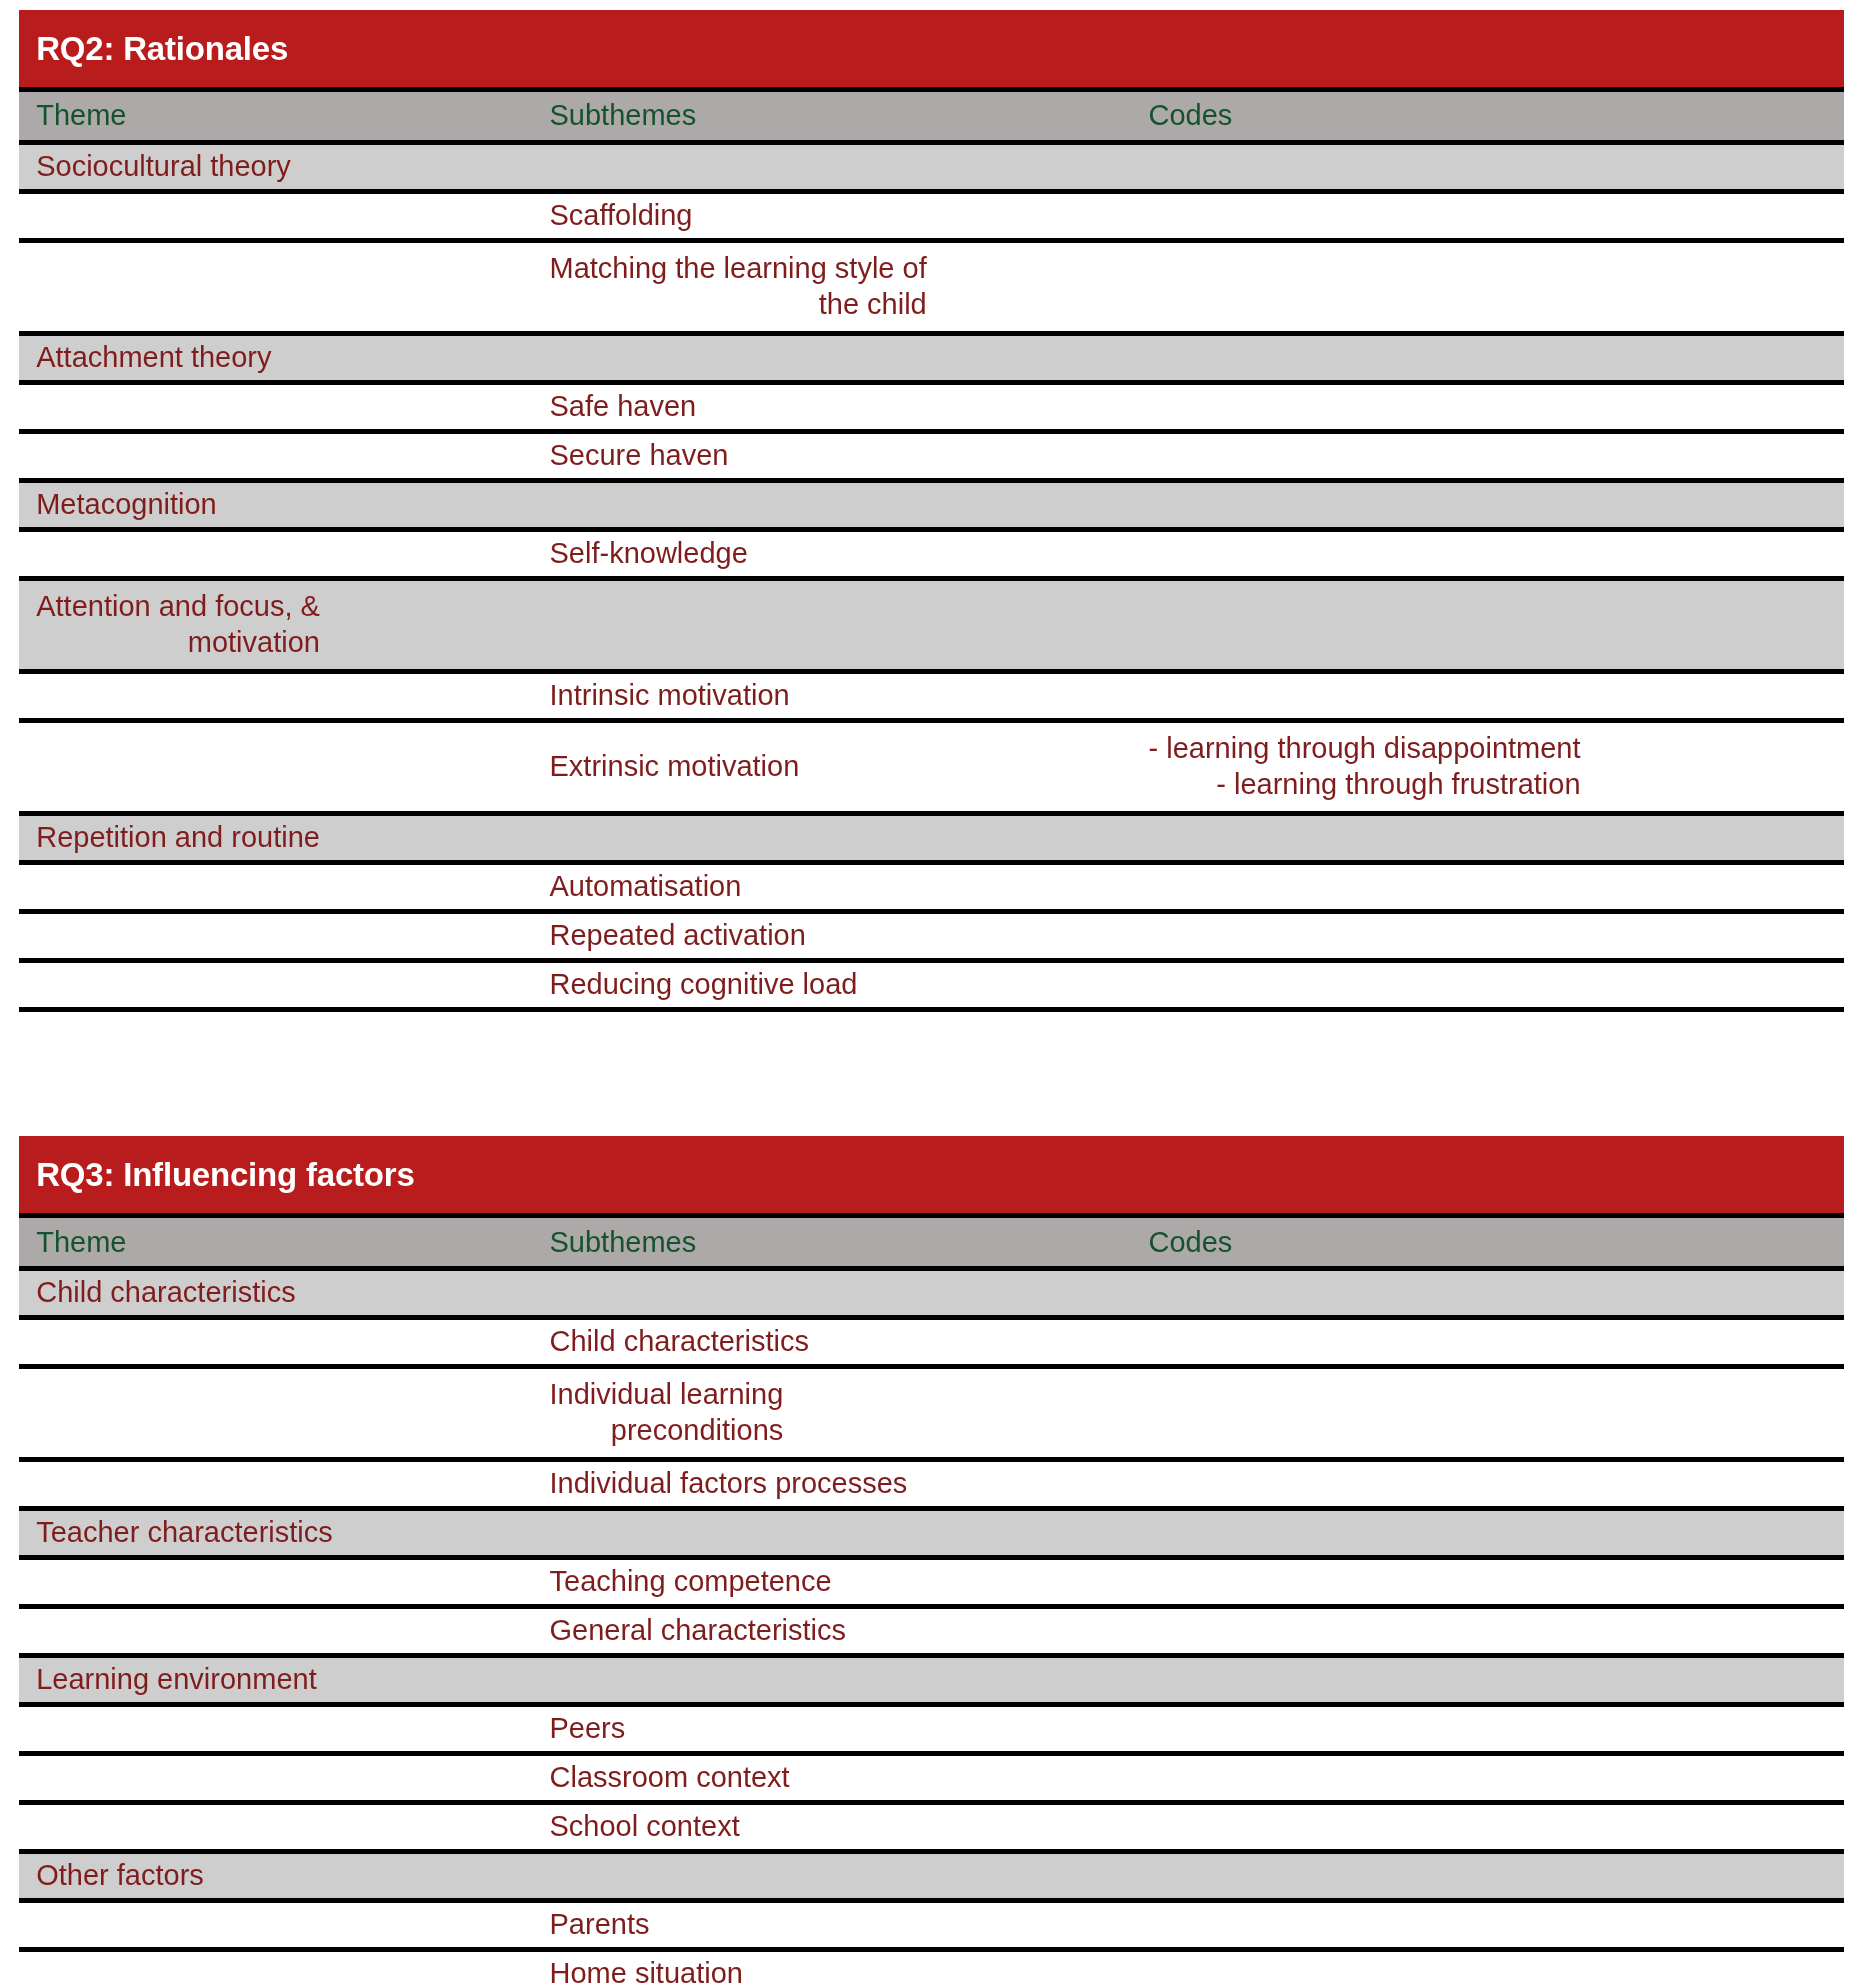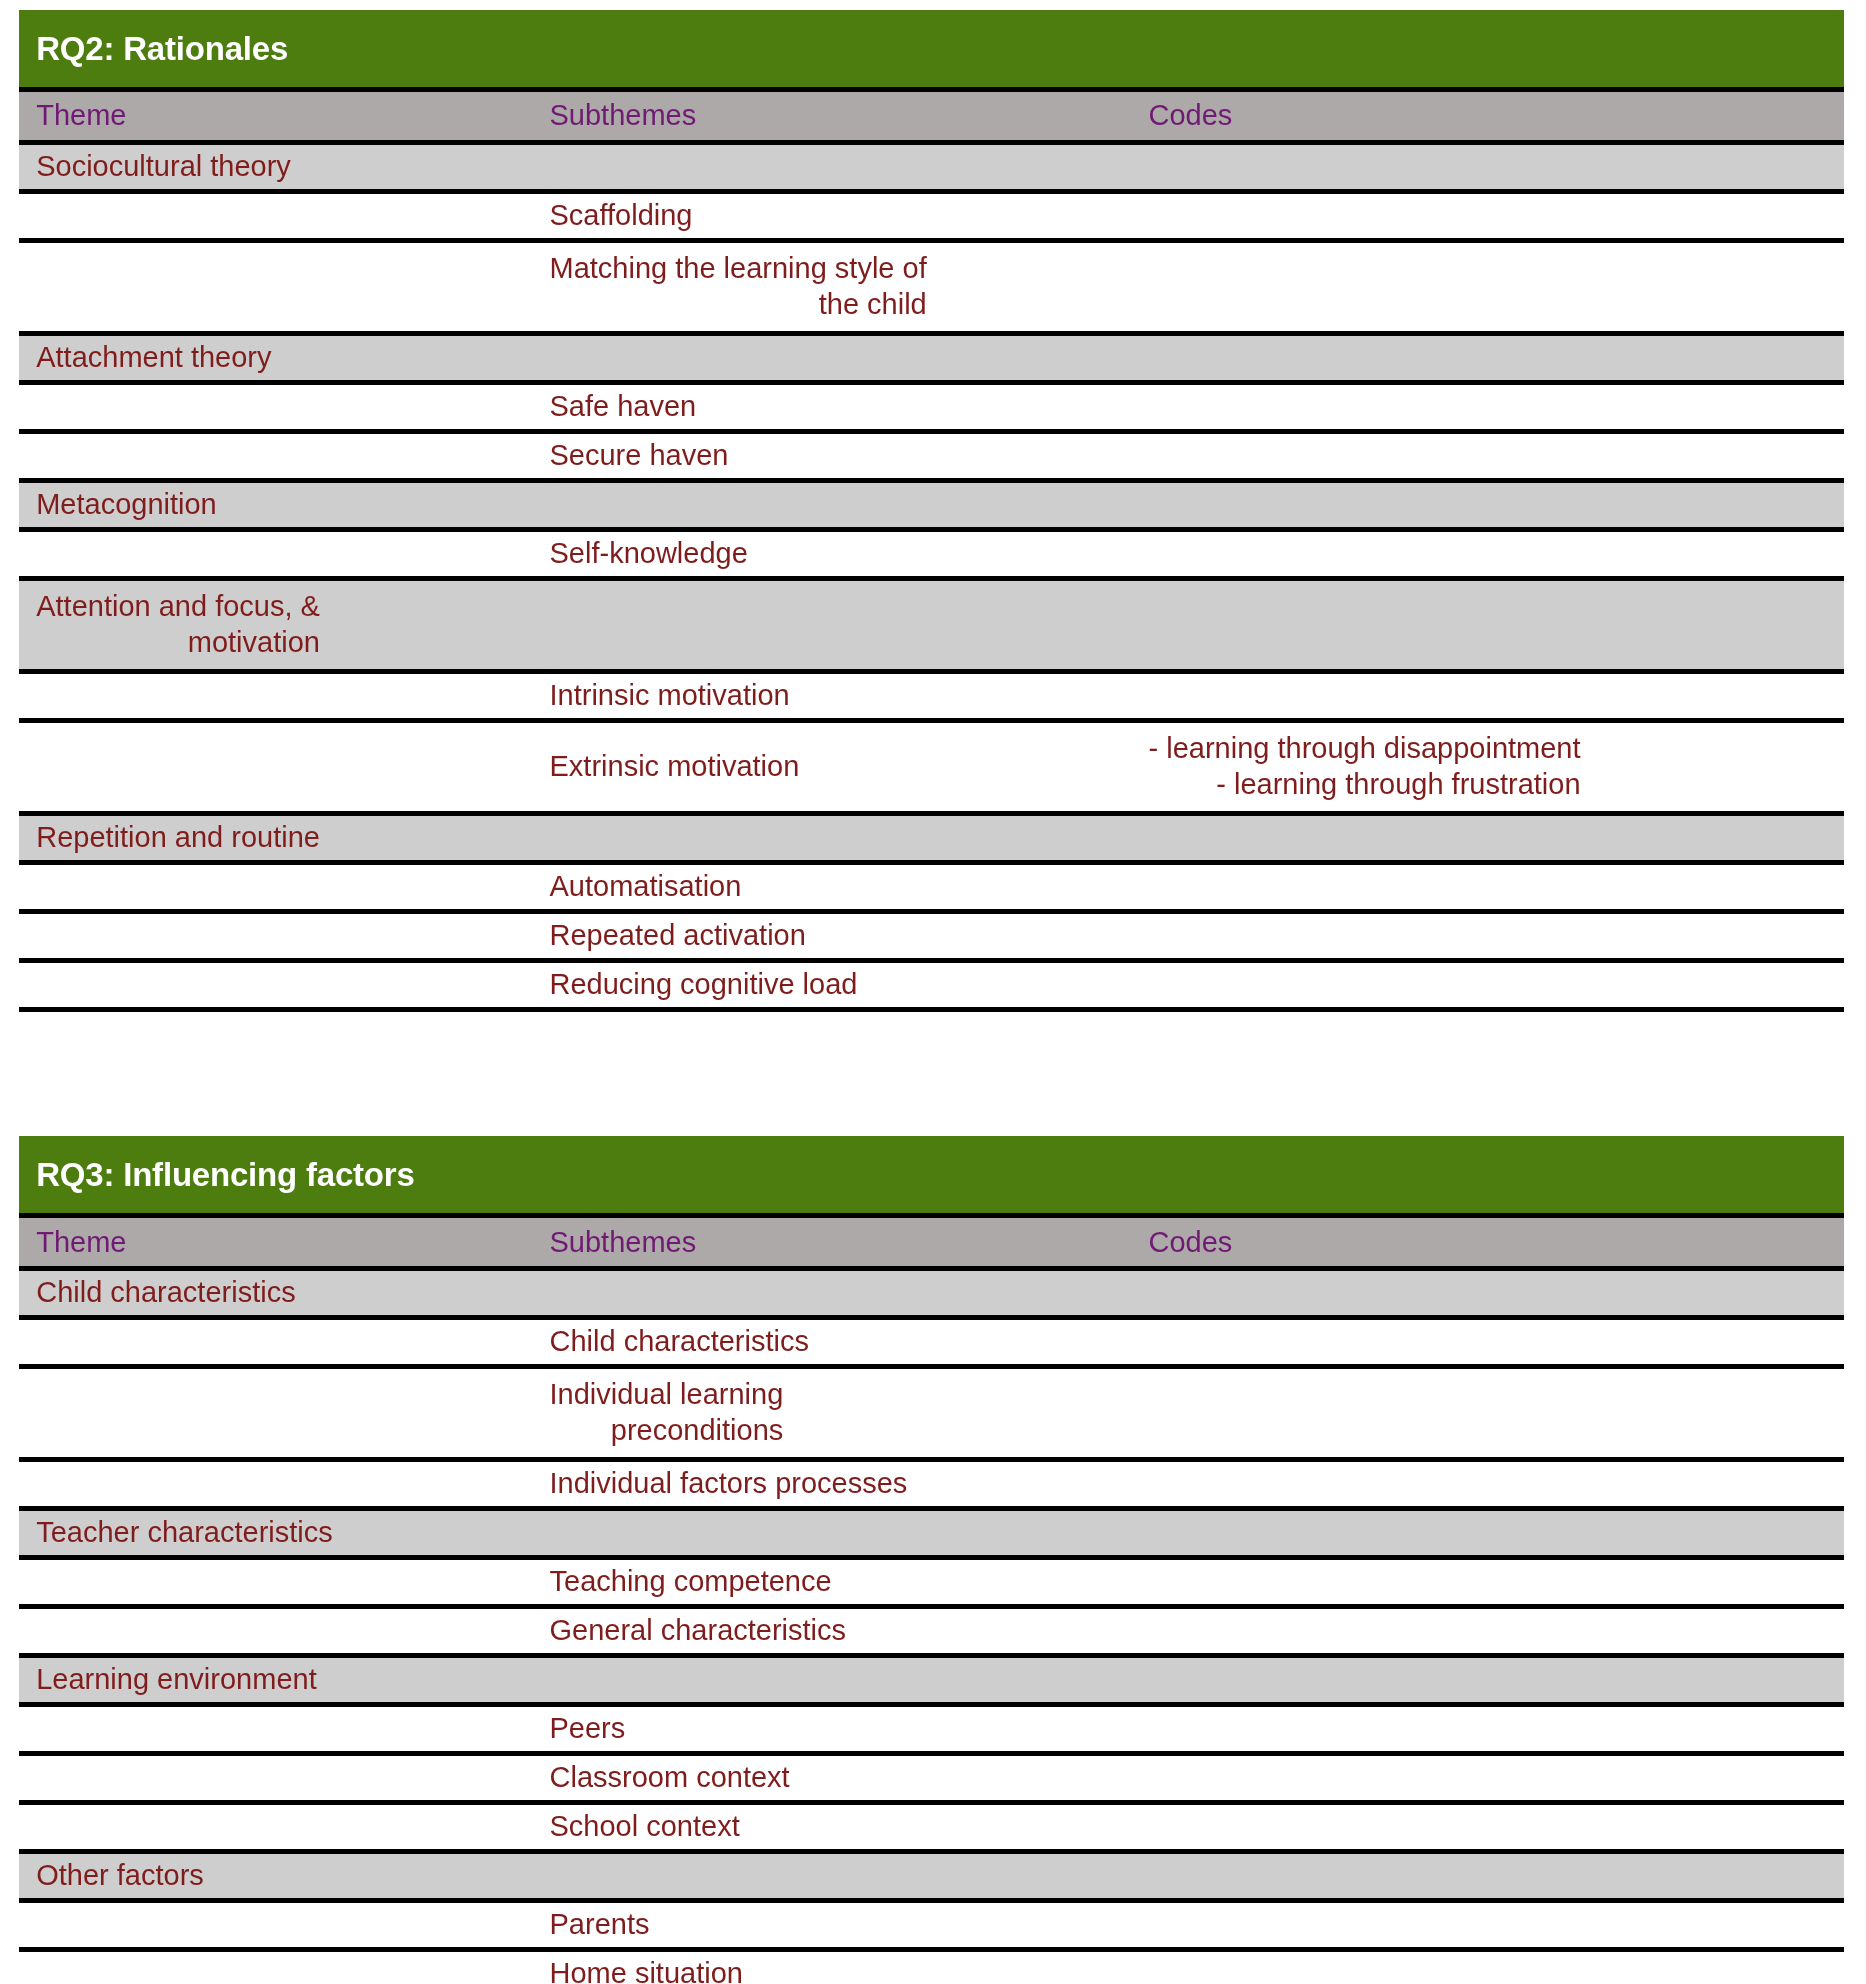--- a/index.html
+++ b/index.html
@@ -26,21 +26,21 @@
     position: absolute;
     left: 18.5px;
     width: 1825px;
   }
 
   #table-rq2 { top: 9.7px; }
   #table-rq3 { top: 1136px; }
 
   
   .table-title {
-    background: #4d7c0f;
+    background: #b91c1c;
     color: #ffffff;
     font-size: 33px;
     font-weight: bold;
     line-height: 1;
     letter-spacing: -0.2px;
     padding: 24px 0 23.4px 17.7px;
     box-sizing: border-box;
     height: 82px;
     display: flex;
     align-items: center;
@@ -54,21 +54,21 @@
     border-bottom: 5.3px solid #000000;
     position: relative;
   }
   .col-header .cell {
     position: absolute;
     top: 0;
     height: 48px;
     display: flex;
     align-items: center;
     font-size: 29px;
-    color: #701a75;
+    color: #14532d;
     line-height: 1;
     white-space: nowrap;
   }
 
   
   .row {
     position: relative;
     border-bottom: 5.3px solid #000000;
     background: #ffffff;
   }

